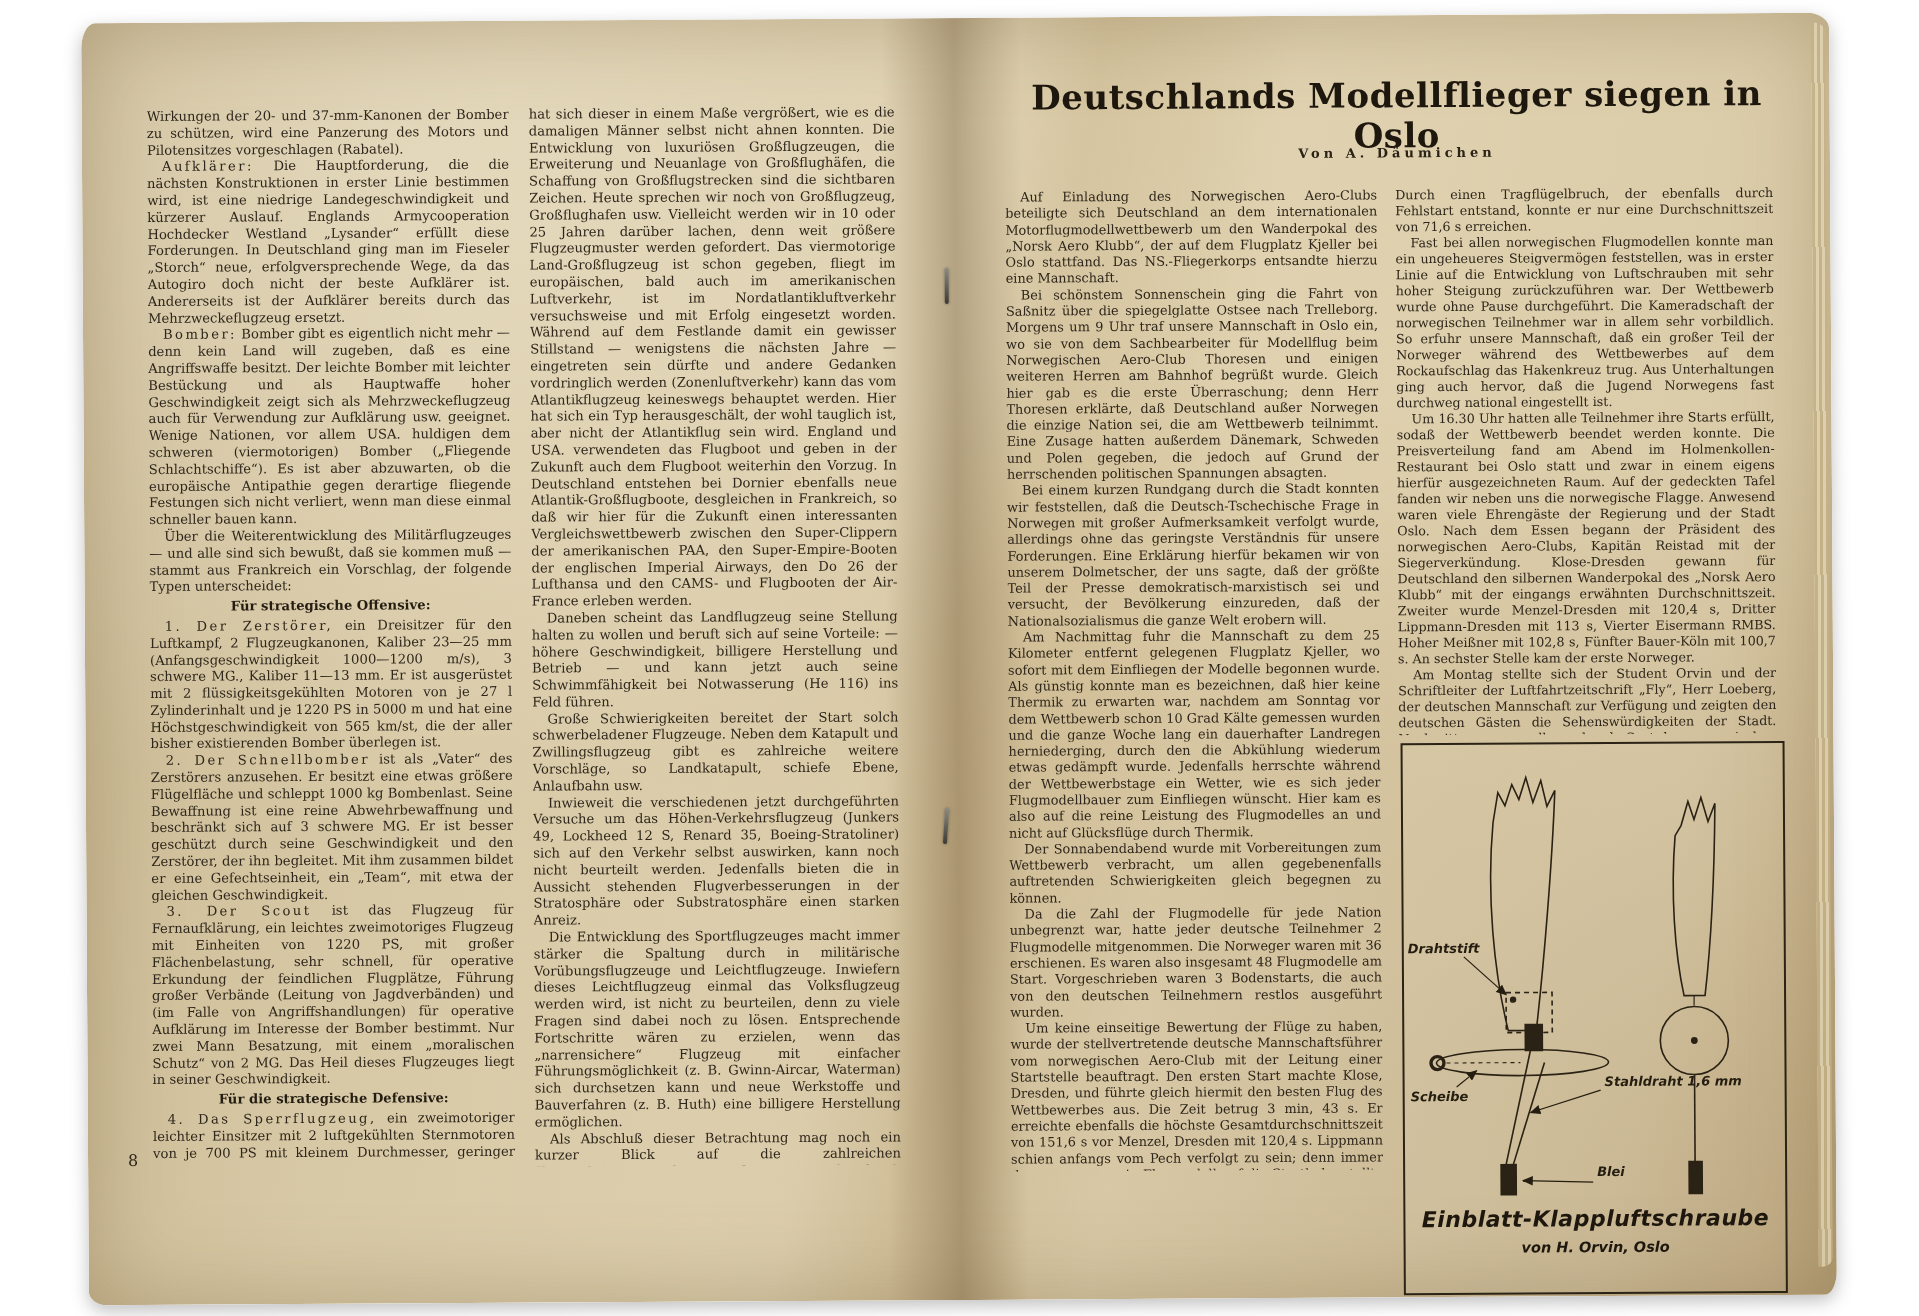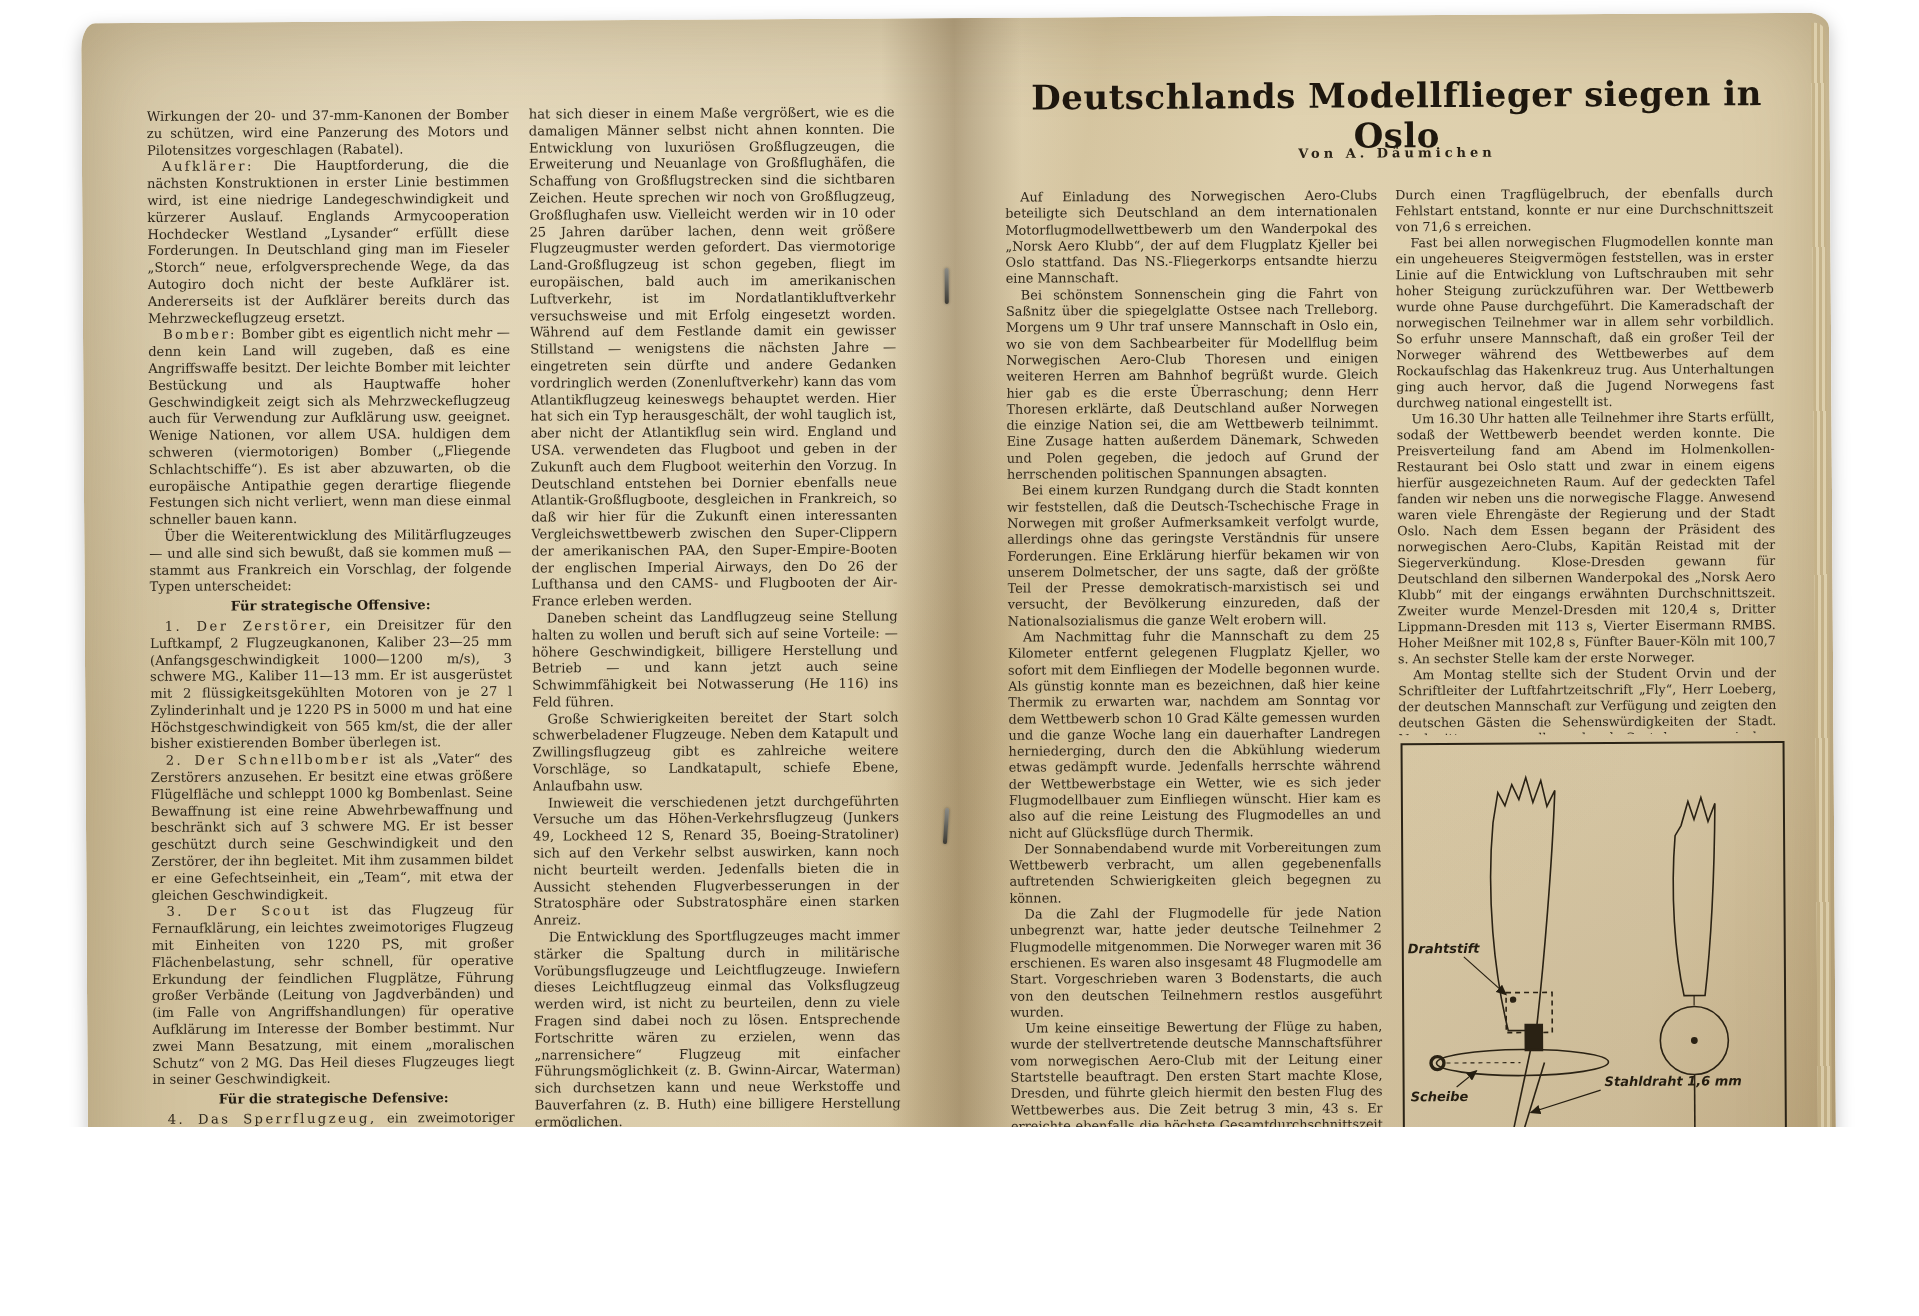--- a/index.html
+++ b/index.html
@@ -1,16 +1,16 @@
 <!DOCTYPE html>
 <html><head>
 <meta charset="utf-8">
 <style>
   html,body{margin:0;padding:0;background:#ffffff;}
-  .stage{position:relative;width:1919px;height:1127px;background:#ffffff;overflow:hidden;
+  .stage{position:relative;width:1919px;height:1316px;background:#ffffff;overflow:hidden;
          font-family:"DejaVu Serif","Liberation Serif",serif;color:#2e261b;}
   .spread{position:absolute;left:85px;top:18px;width:1748px;height:1282px;
           transform:rotate(-0.35deg);
           border-radius:14px 22px 12px 18px / 26px 16px 24px 14px;
           background:
             radial-gradient(ellipse at 18% 12%, rgba(255,250,235,.35), rgba(0,0,0,0) 40%),
             radial-gradient(ellipse at 60% 52%, rgba(160,120,60,.10), rgba(0,0,0,0) 35%),
             radial-gradient(ellipse at 96% 92%, rgba(120,85,40,.22), rgba(0,0,0,0) 45%),
             linear-gradient(100deg,#c9b892 0%,#d8c9a6 22%,#ddcfae 46%,#d3c29c 52%,#e0d2b0 62%,#dbcca9 88%,#cbb890 100%);
           box-shadow: inset 0 0 90px rgba(110,85,45,.35), 0 6px 18px rgba(0,0,0,.25);}

